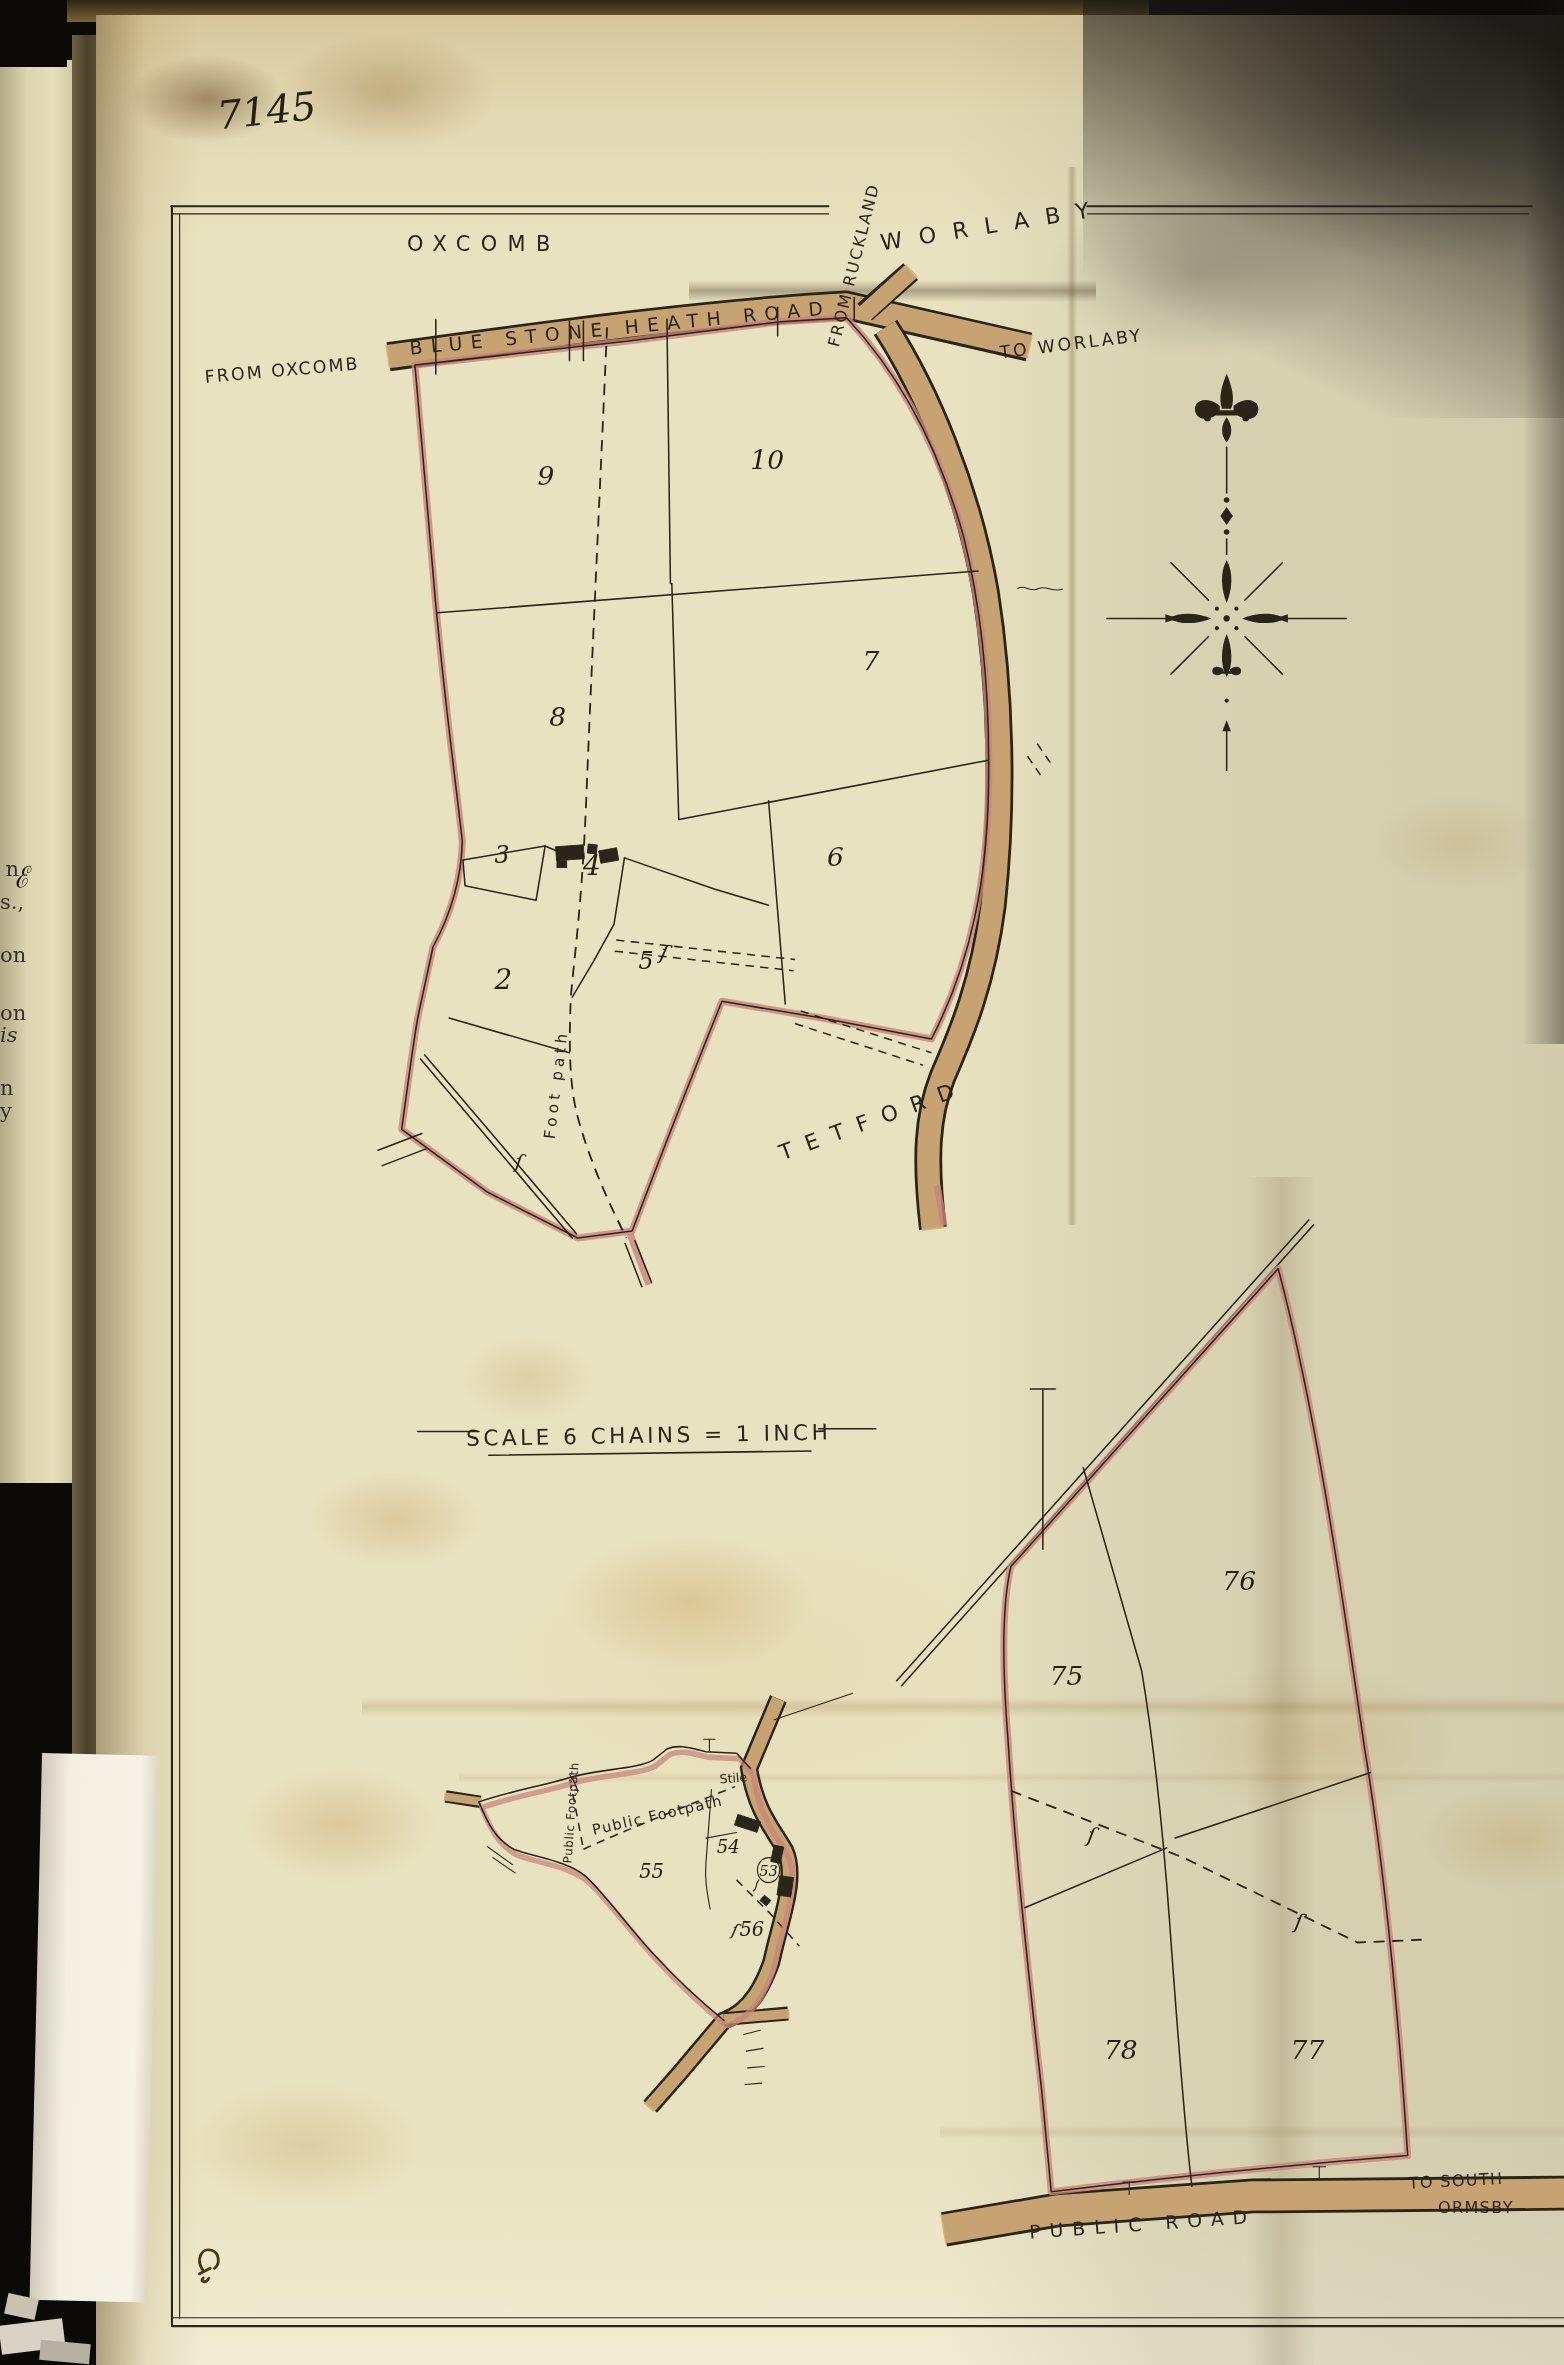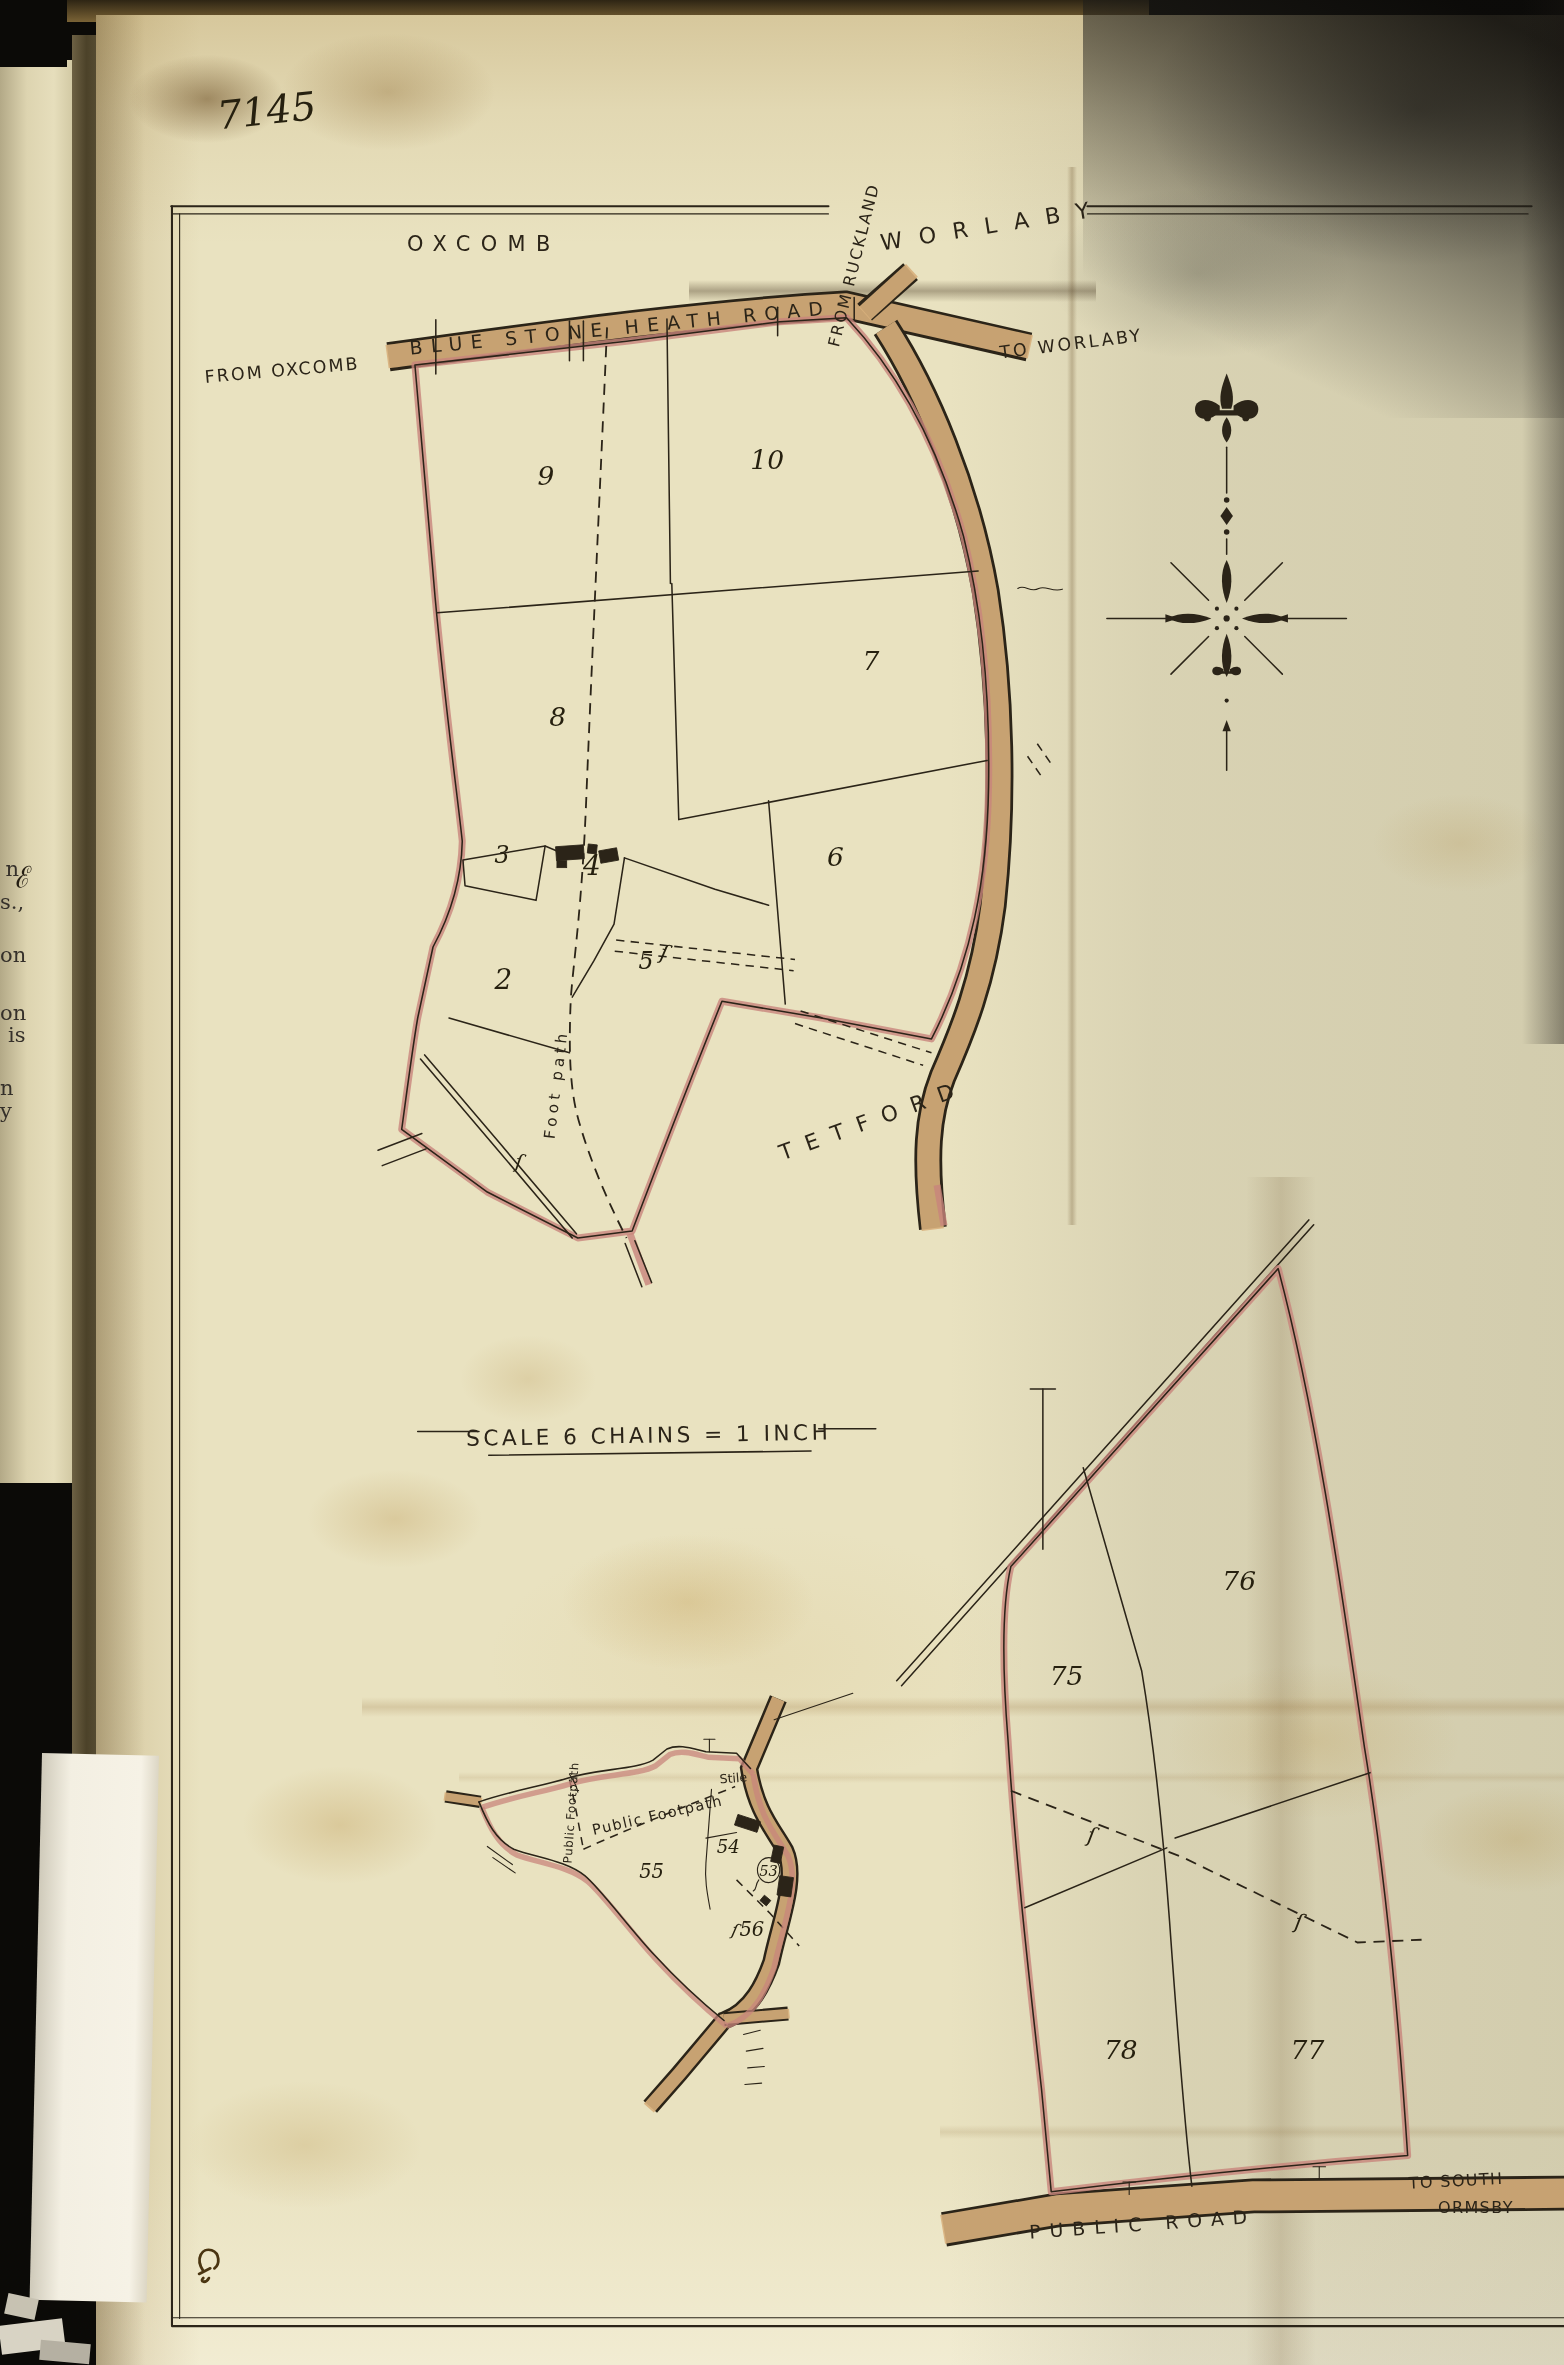--- a/index.html
+++ b/index.html
@@ -82,21 +82,21 @@
 
 <div id="stage">
 
   <div class="abs" id="top-brown"></div>
   <div class="abs" id="left-book-strip">
     <span class="frag hand" style="left:12.5px;top:799px;transform:rotate(-14deg);">ℰ</span>
     <span class="frag" style="left:5.6px;top:797px;">n</span>
     <span class="frag" style="left:0;top:830px;">s.,</span>
     <span class="frag" style="left:0;top:883px;">on</span>
     <span class="frag" style="left:0;top:941px;">on</span>
-    <span class="frag" style="left:8px;top:963px;">is</span>
+    <span class="frag" style="left:0;top:963px;font-style:italic;">is</span>
     <span class="frag" style="left:0;top:1016px;">n</span>
     <span class="frag" style="left:0;top:1039px;">y</span>
   </div>
   <div class="abs" id="left-black-lower"></div>
   <div class="abs" id="gutter"></div>
 
   <div class="abs" id="map-page"></div>
   <div class="abs crease" id="page-left-shadow"></div>
   <div class="abs crease" id="crease-v1"></div>
   <div class="abs crease" id="crease-v2"></div>

